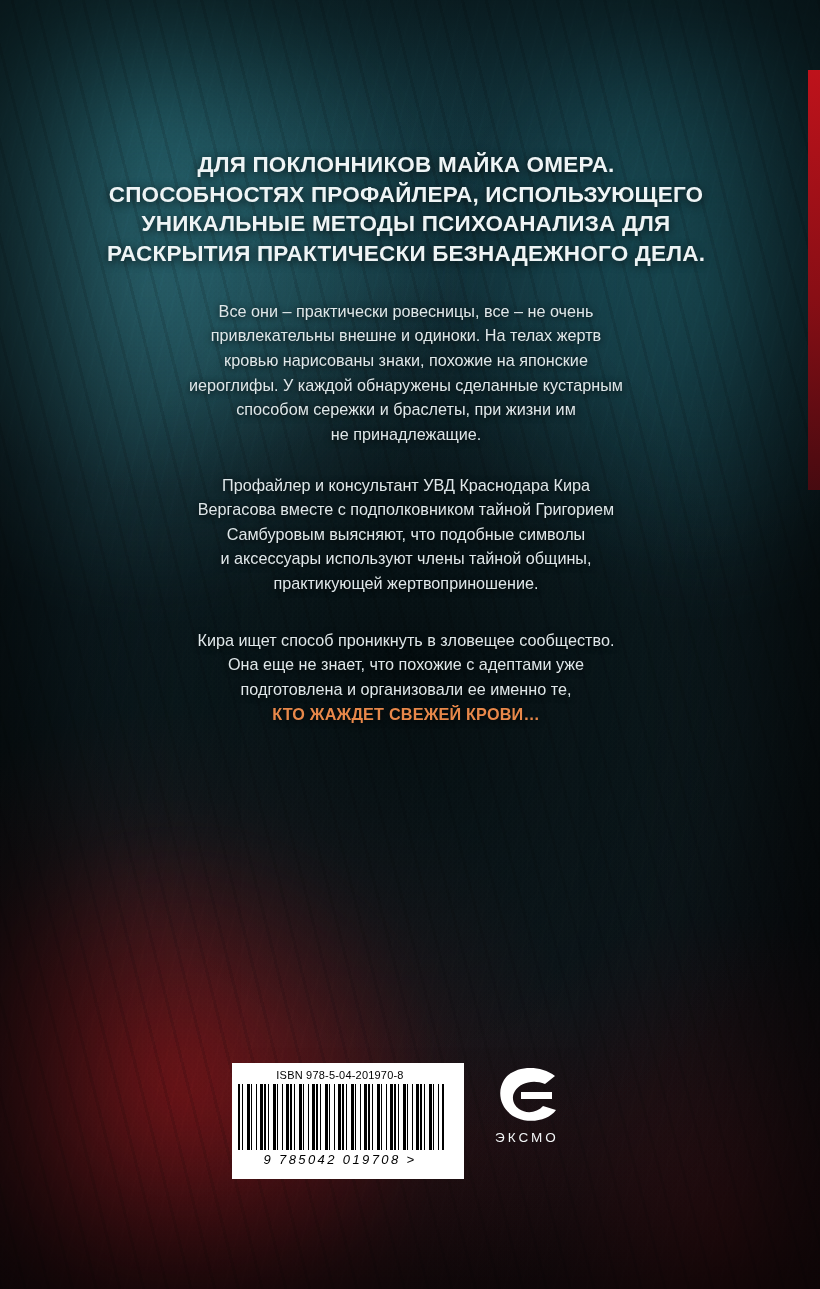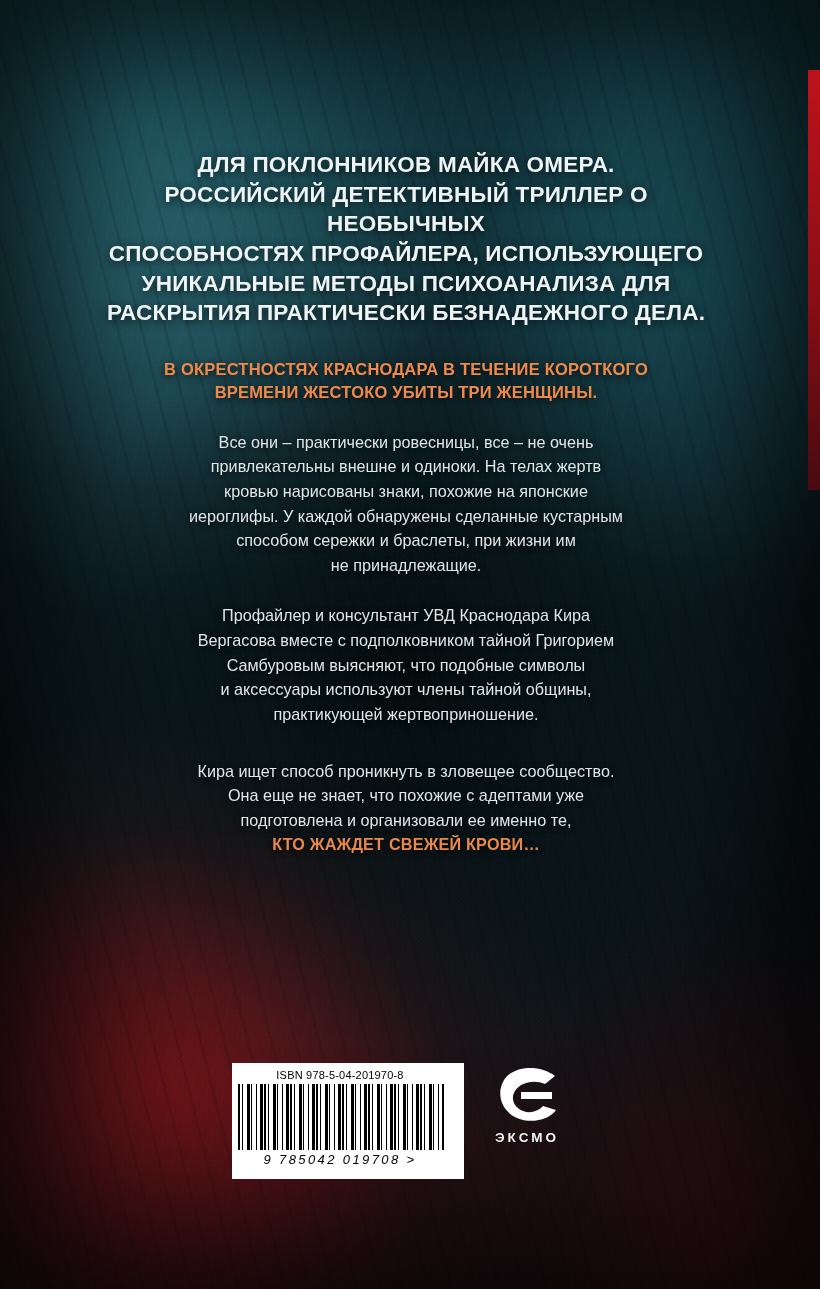--- a/index.html
+++ b/index.html
@@ -174,21 +174,21 @@
     left: 472px;
     top: 1066px;
     width: 110px;
     text-align: center;
     color: #ffffff;
   }
   .publisher svg { display: block; margin: 0 auto; }
   .publisher-name {
     font-size: 13.5px;
     letter-spacing: 3px;
-    font-weight: 700;
+    font-weight: 400;
     margin-top: 6px;
     color: #f2f5f6;
   }
 </style>
 </head>
 <body>
 
 <div class="page">
 
   <div class="bg-base"></div>
@@ -199,30 +199,25 @@
   <div class="bg-dark-center"></div>
   <div class="bg-noise"></div>
   <div class="bg-vignette"></div>
 
   <div class="spine"></div>
 
   <div class="content">
 
     <h1 class="headline">
       <span class="ln">ДЛЯ ПОКЛОННИКОВ МАЙКА ОМЕРА.</span>
-      <span class="ln">РОССИЙСКИЙ ДЕТЕКТИВНЫЙ ТРИЛЛЕР О НЕОБЫЧНЫХ</span>
       <span class="ln">СПОСОБНОСТЯХ ПРОФАЙЛЕРА, ИСПОЛЬЗУЮЩЕГО</span>
       <span class="ln">УНИКАЛЬНЫЕ МЕТОДЫ ПСИХОАНАЛИЗА ДЛЯ</span>
       <span class="ln">РАСКРЫТИЯ ПРАКТИЧЕСКИ БЕЗНАДЕЖНОГО ДЕЛА.</span>
     </h1>
 
-    <p class="lede">
-      <span class="ln">В ОКРЕСТНОСТЯХ КРАСНОДАРА В ТЕЧЕНИЕ КОРОТКОГО</span>
-      <span class="ln">ВРЕМЕНИ ЖЕСТОКО УБИТЫ ТРИ ЖЕНЩИНЫ.</span>
-    </p>
 
     <p class="para">
       <span class="ln">Все они – практически ровесницы, все – не очень</span>
       <span class="ln">привлекательны внешне и одиноки. На телах жертв</span>
       <span class="ln">кровью нарисованы знаки, похожие на японские</span>
       <span class="ln">иероглифы. У каждой обнаружены сделанные кустарным</span>
       <span class="ln">способом сережки и браслеты, при жизни им</span>
       <span class="ln">не принадлежащие.</span>
     </p>
 

